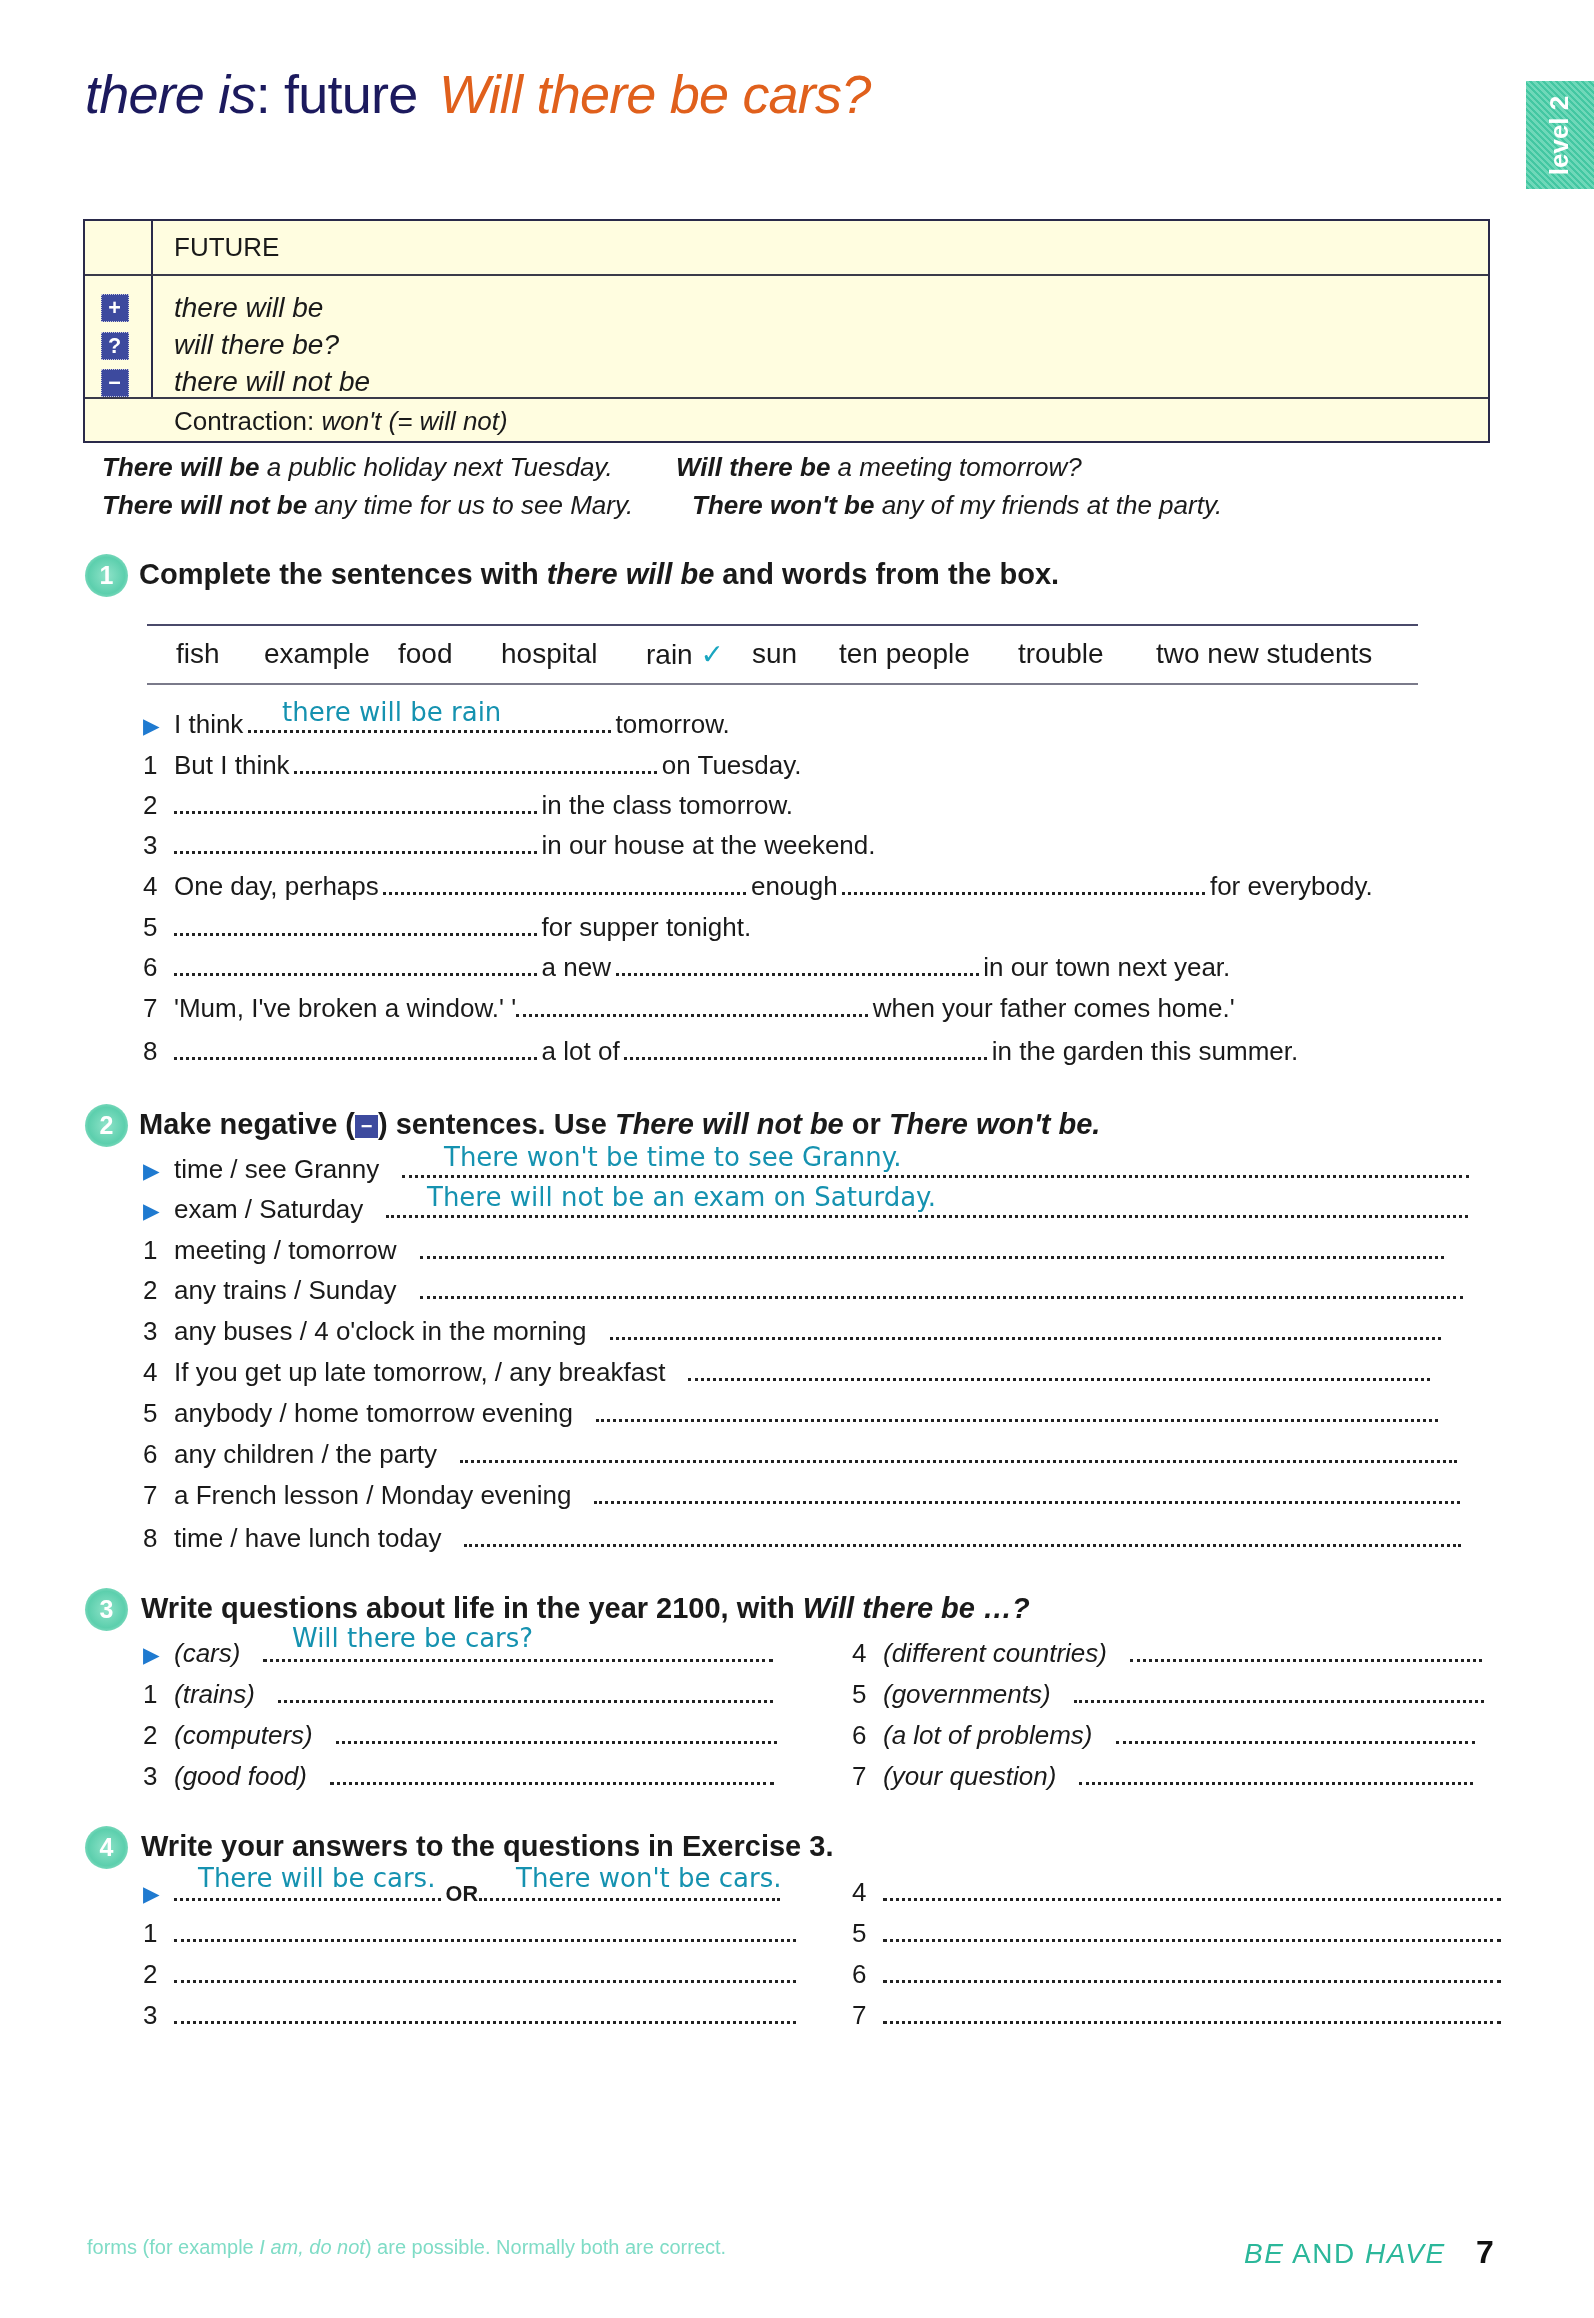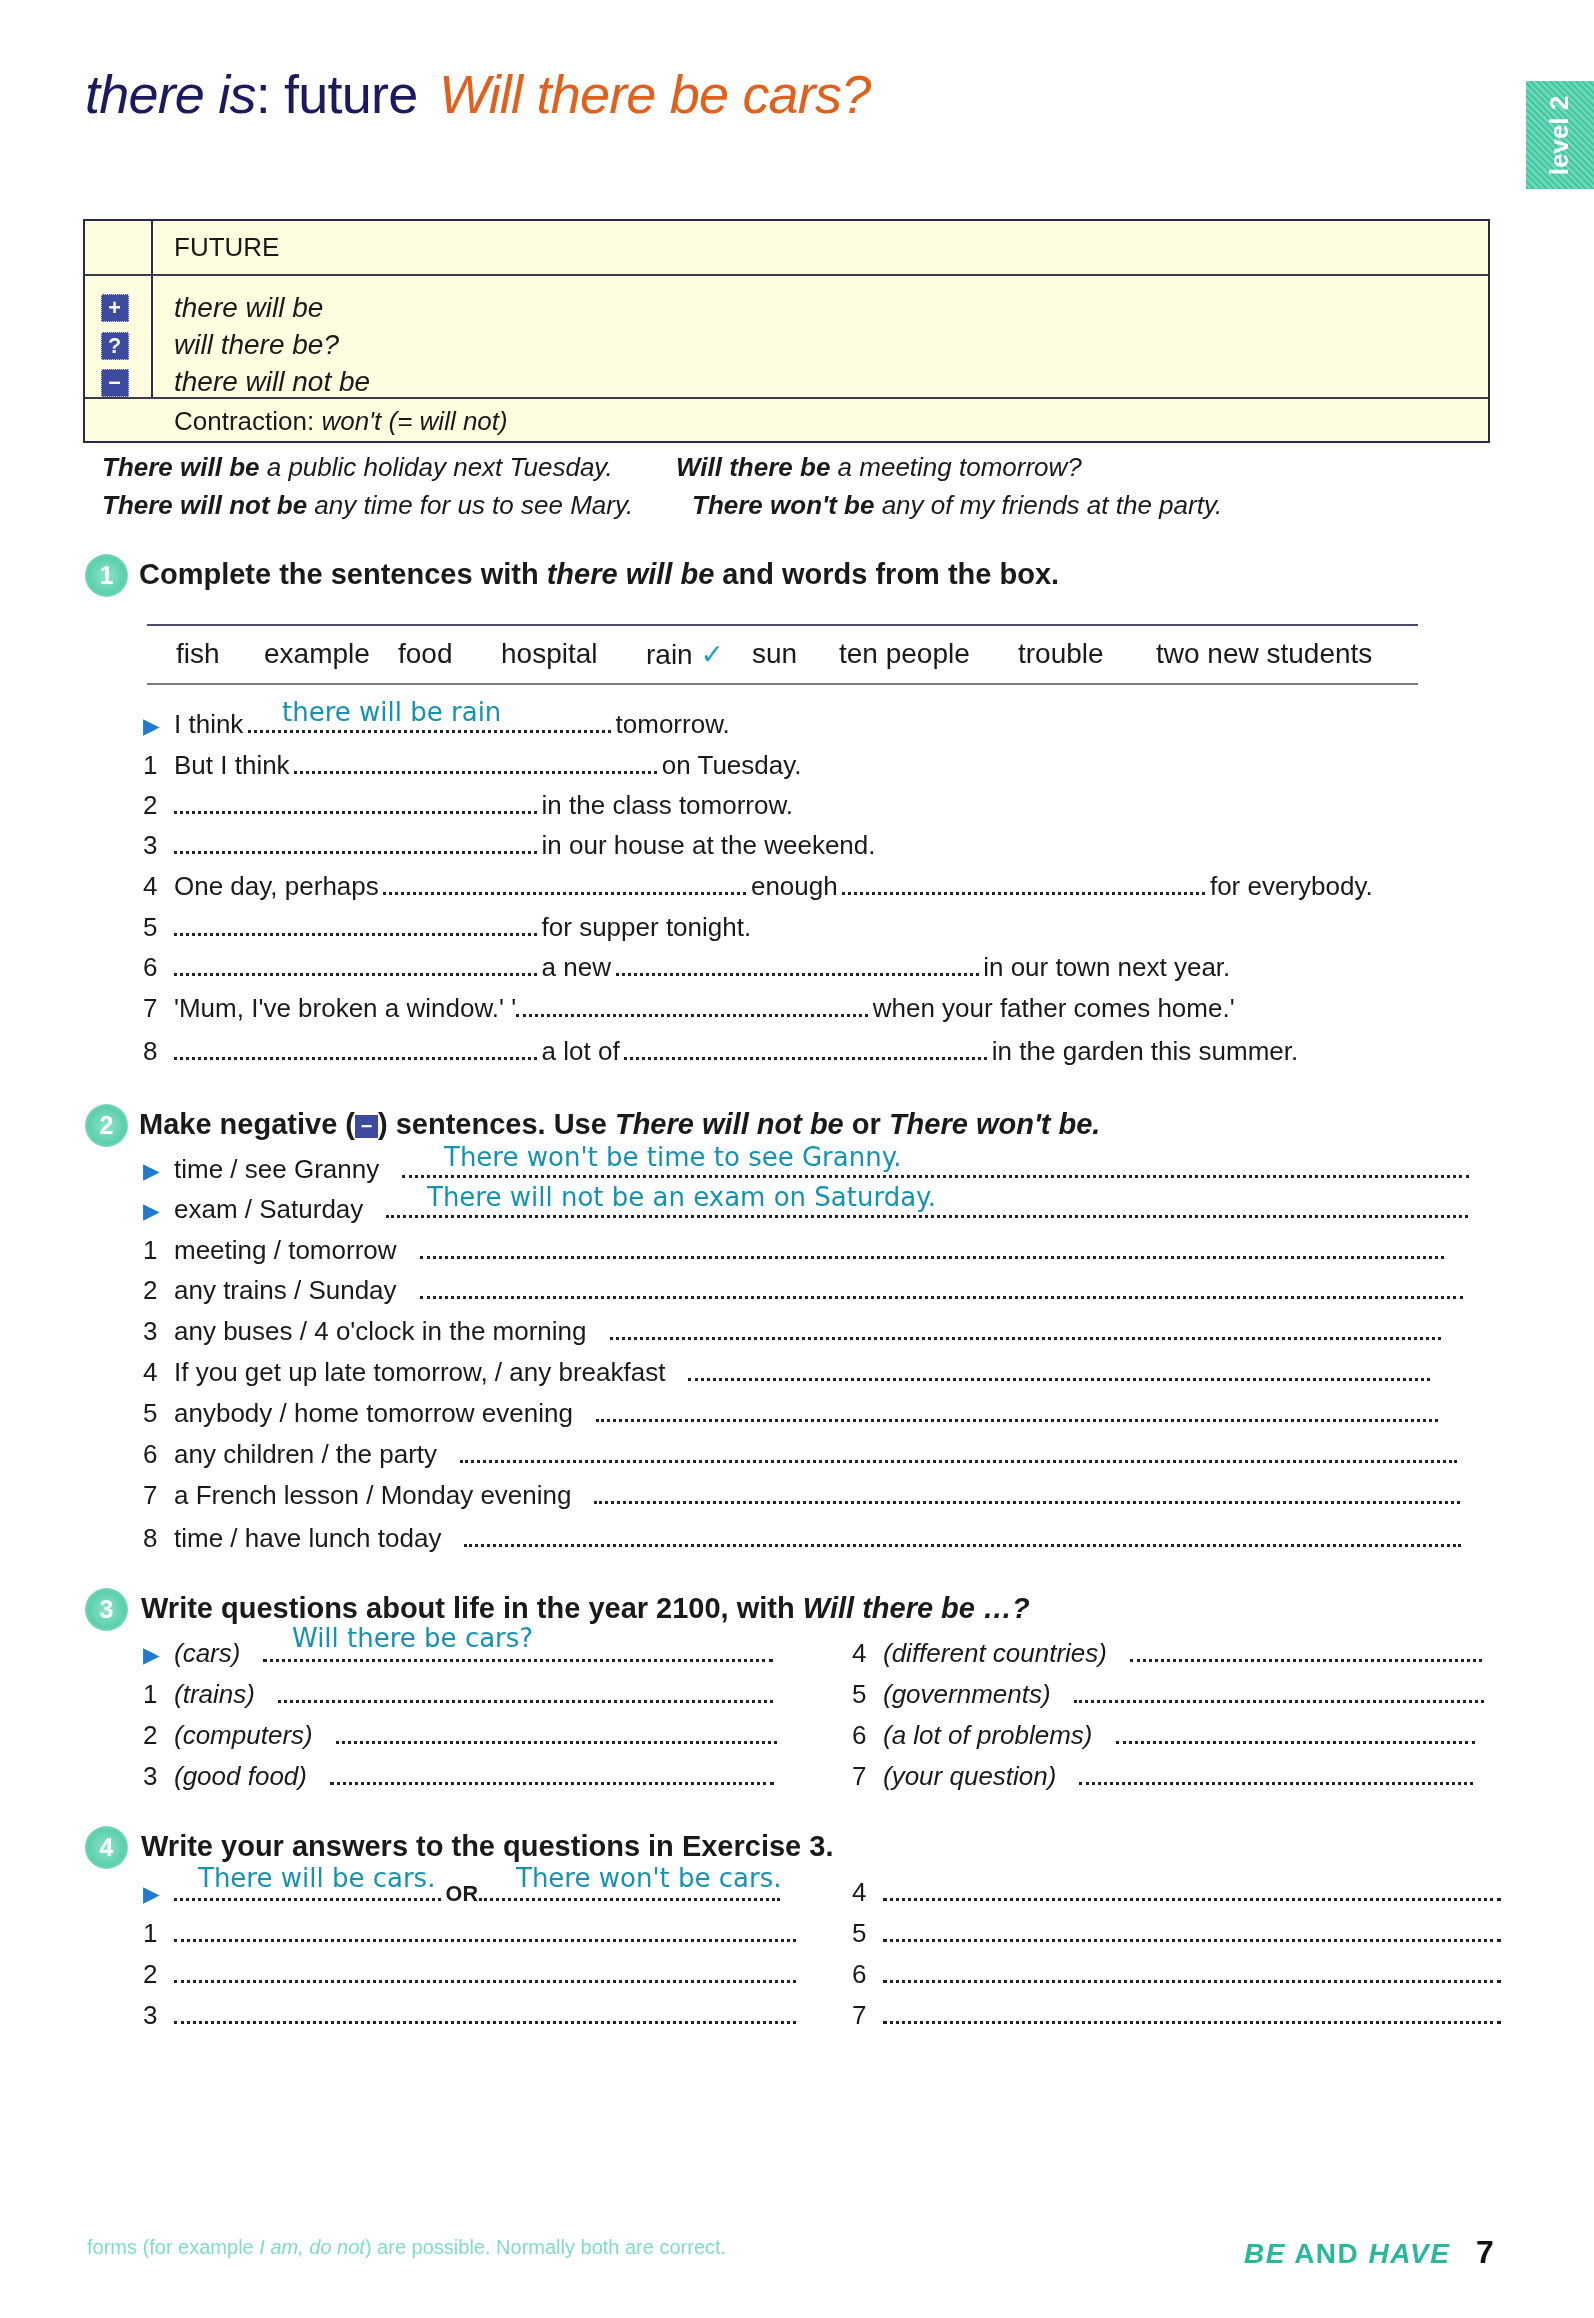--- a/index.html
+++ b/index.html
@@ -42,21 +42,21 @@
 
   .line { font-size:26px; white-space:nowrap; }
   .num { display:inline-block; width:31px; }
   .dots { display:inline-block; border-bottom:3.1px dotted #222; height:0; vertical-align:baseline; margin:0 4.6px; }
   .arrow { color:#1f7ad0; font-size:21.6px; display:inline-block; width:31px; }
   .hand { font-family:"DejaVu Sans", sans-serif; color:#1592b0; font-size:26px; position:absolute; white-space:nowrap; }
   .or { font-size:21.6px; font-weight:bold; }
 
   .footer-note { left:87px; top:2232px; font-size:20px; color:#7fdcc6; line-height:31px; }
   .footer-note i { font-style:italic; }
-  .footer-sec { left:1244px; top:2238px; font-size:28px; color:#2bb79a; letter-spacing:1.5px;font-weight:bold; }
+  .footer-sec { left:1244px; top:2238px; font-size:28px; color:#2bb79a; letter-spacing:1.5px; }
   .footer-sec i { font-style:italic; }
   .page-num { left:1476px; top:2234px; font-size:32px; font-weight:bold; color:#111; }
 </style>
 </head>
 <body>
 
 <div class="abs title">
   <span class="t1"><i>there is</i><span>: future</span></span><span class="t2">Will there be cars?</span>
 </div>
 <div class="abs level-tab">

